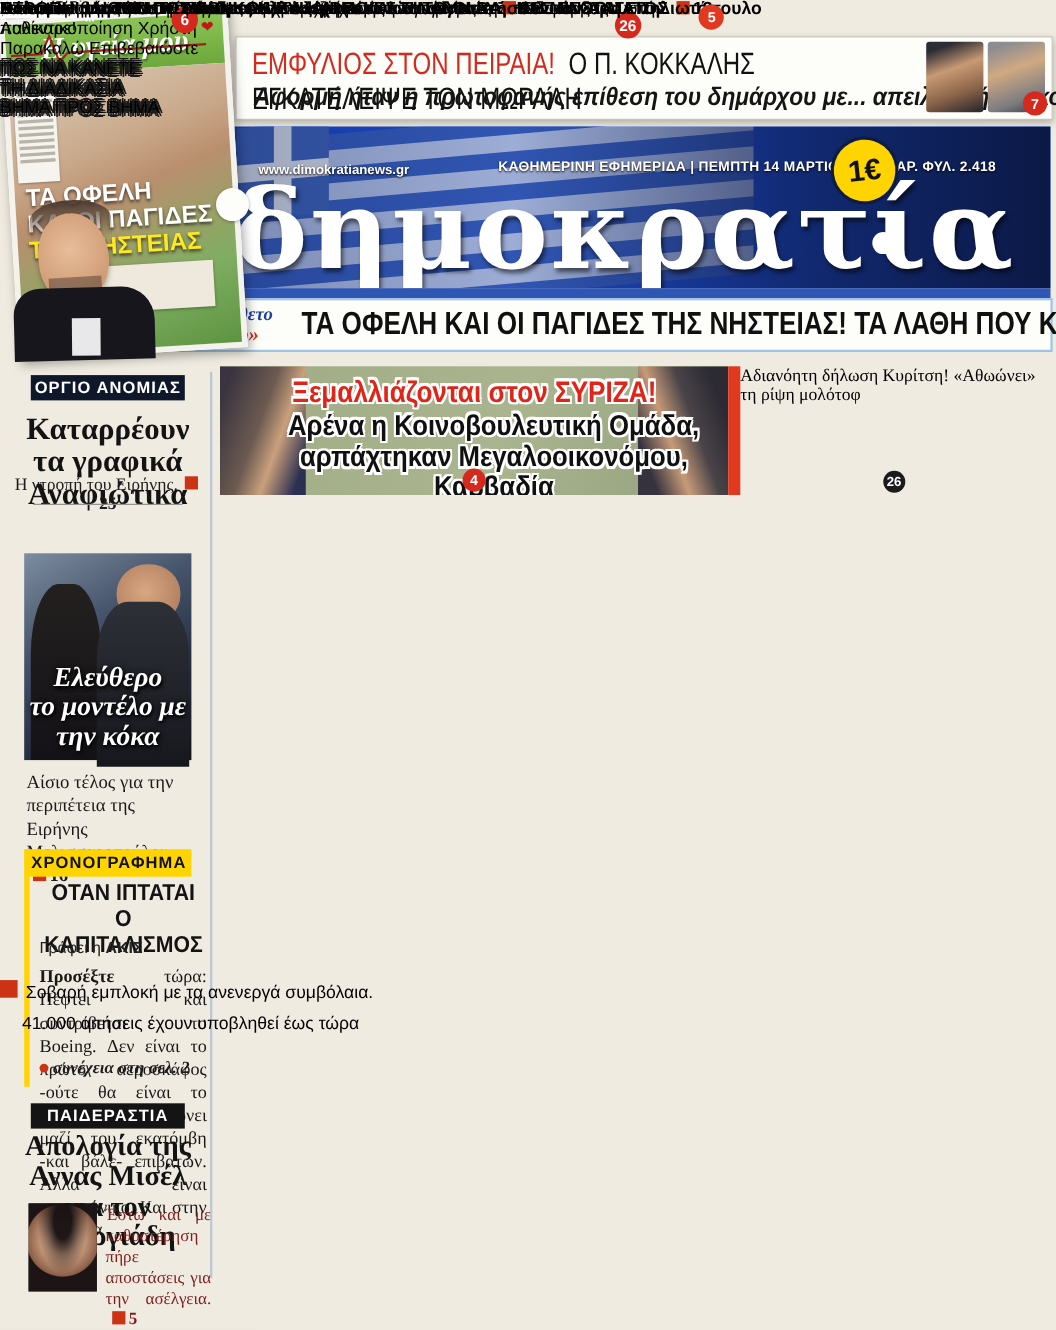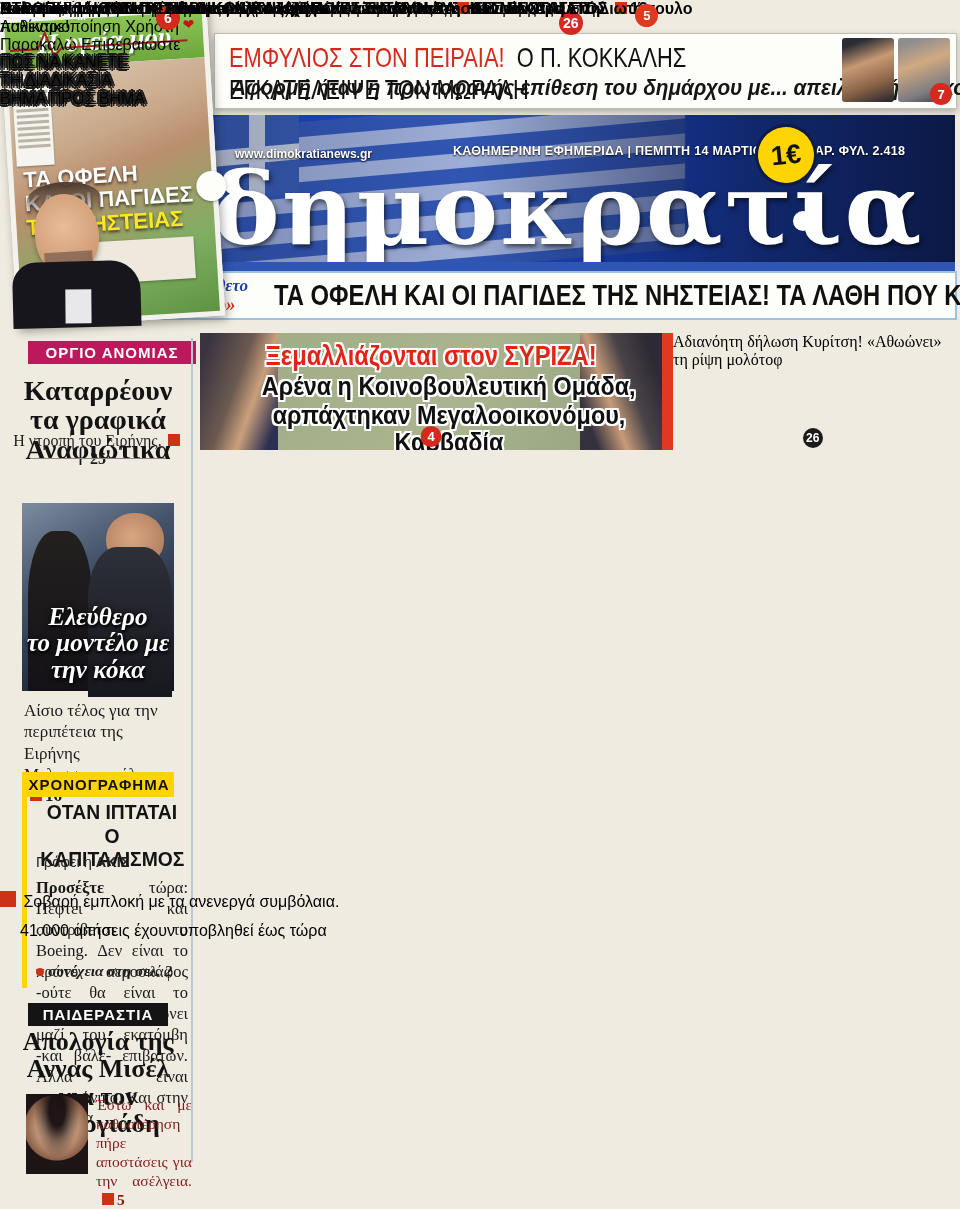--- a/index.html
+++ b/index.html
@@ -85,21 +85,21 @@
   
   #promo{left:112px;top:271px;width:841px;height:45px;background:#fdfdfa;border:2px solid #9dc2e4;}
   #promo .free1{position:absolute;left:8px;top:3px;color:#1d3f9e;font-family:"Liberation Serif",serif;
                 font-style:italic;font-weight:bold;font-size:17px;white-space:nowrap;}
   #promo .free2{position:absolute;left:8px;top:21px;color:#d6291e;font-family:"Liberation Serif",serif;
                 font-style:italic;font-weight:bold;font-size:19px;white-space:nowrap;}
   #promo .head{position:absolute;left:160px;top:6px;font-size:29px;transform:scaleX(.82);transform-origin:0 50%;
                color:#101010;}
 
   
-  .side-label-blue{left:28px;width:168px;height:23px;background:#be185d;color:#fff;font-size:15px;}
+  .side-label-blue{left:28px;width:140px;height:23px;background:#0f172a;color:#fff;font-size:15px;}
   #hk-label{background:#d6291e;color:#ffd90a;margin-top:44px;}
   #chrono-label{background:#ffd400;color:#111;}
   #paid-label{background:#141414;color:#fff;}
   .side-head{left:8px;width:180px;text-align:center;font-weight:bold;color:#131313;line-height:1.05;}
   .side-sub{left:8px;width:180px;text-align:center;font-size:16px;color:#1c1c1c;}
   #hk-photo{left:22px;top:503px;width:152px;height:188px;
       background:linear-gradient(150deg,#7d8da0 0%,#46546b 35%,#232c3f 70%,#11141f 100%);}
   #hk-photo .fig1{position:absolute;left:6px;top:28px;width:64px;height:160px;border-radius:40% 40% 0 0;
       background:linear-gradient(#23201f,#141217);}
   #hk-photo .fig2{position:absolute;right:10px;top:10px;width:58px;height:54px;border-radius:48%;

